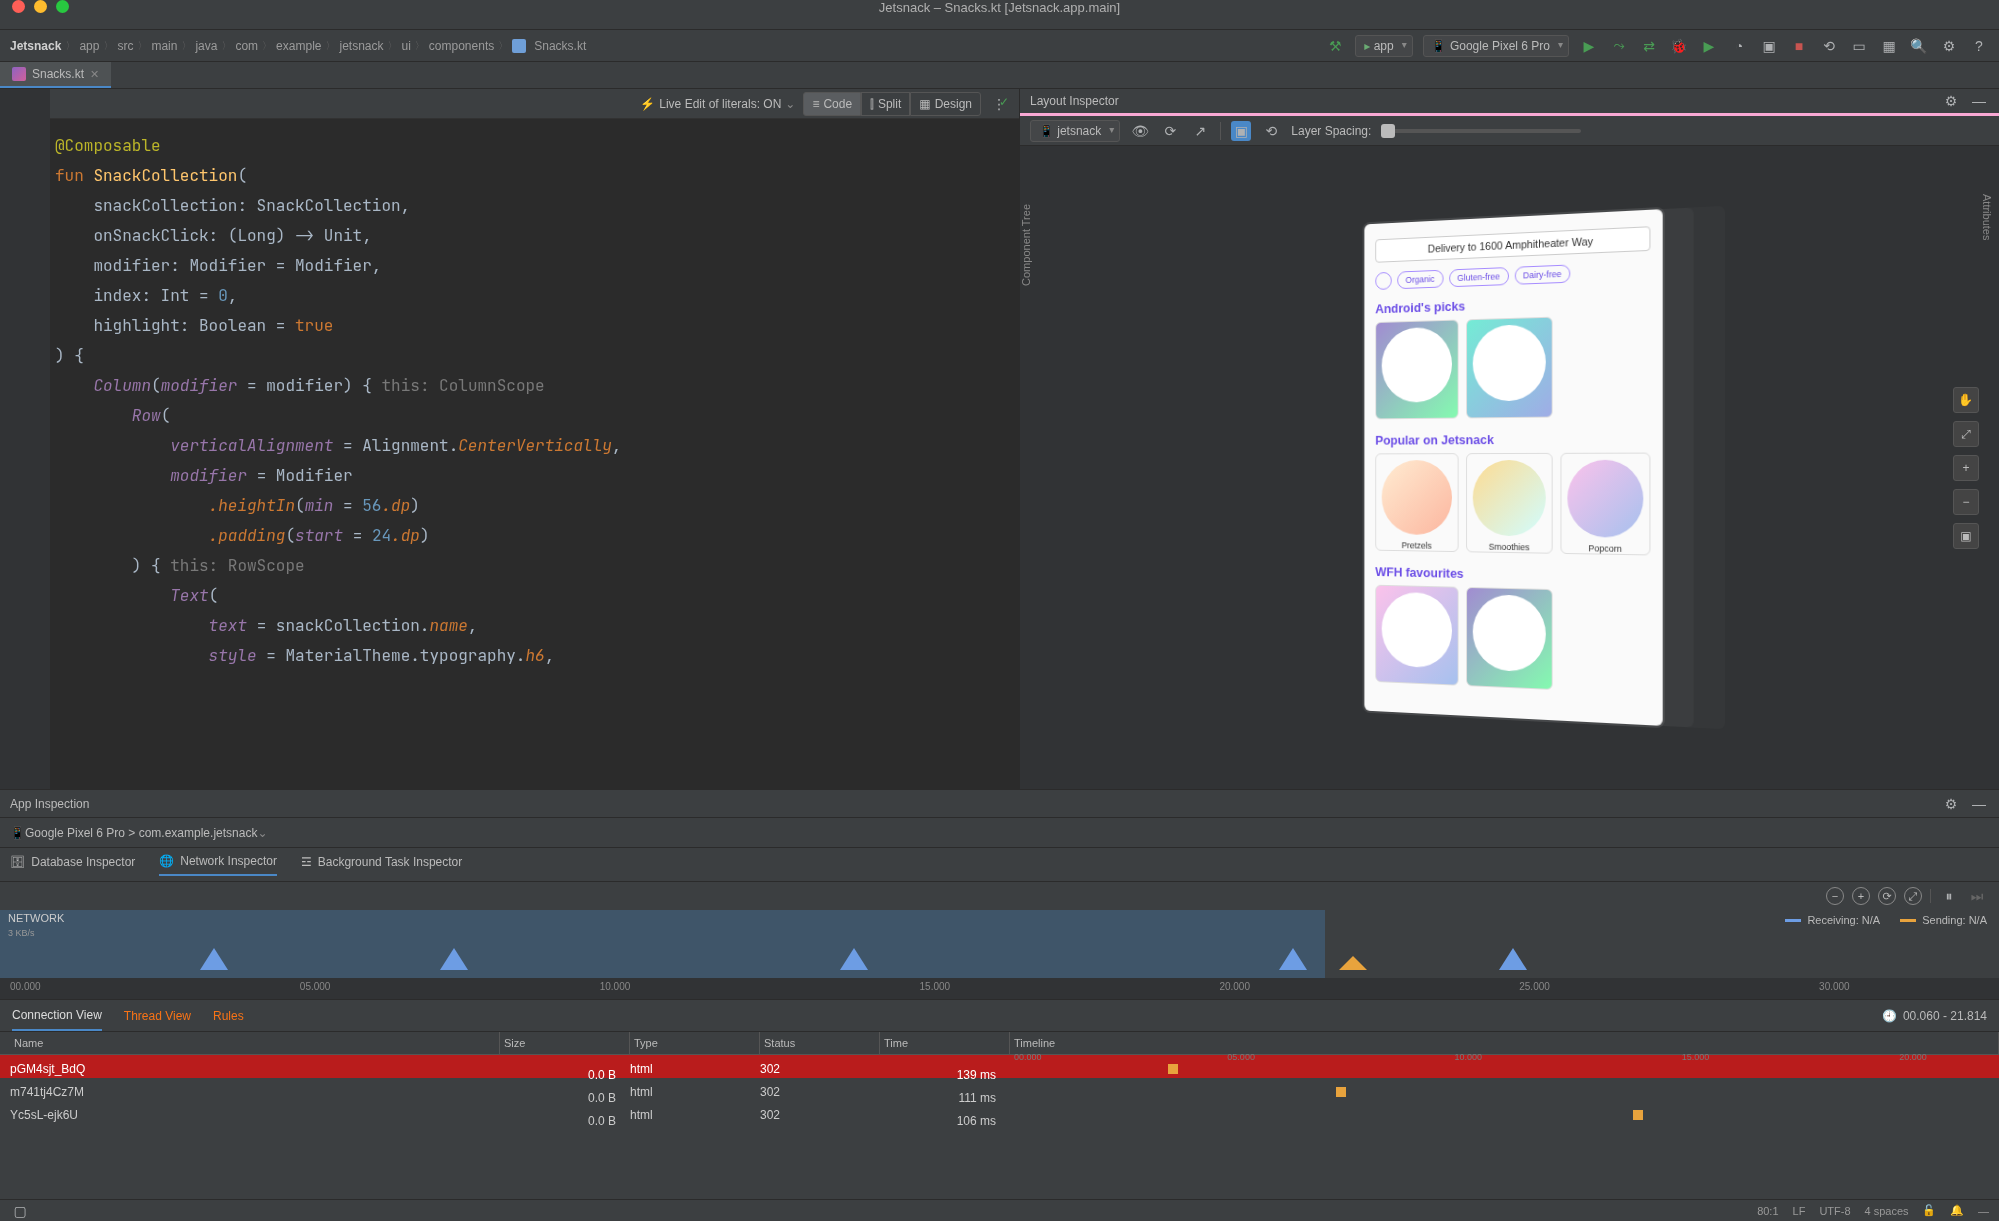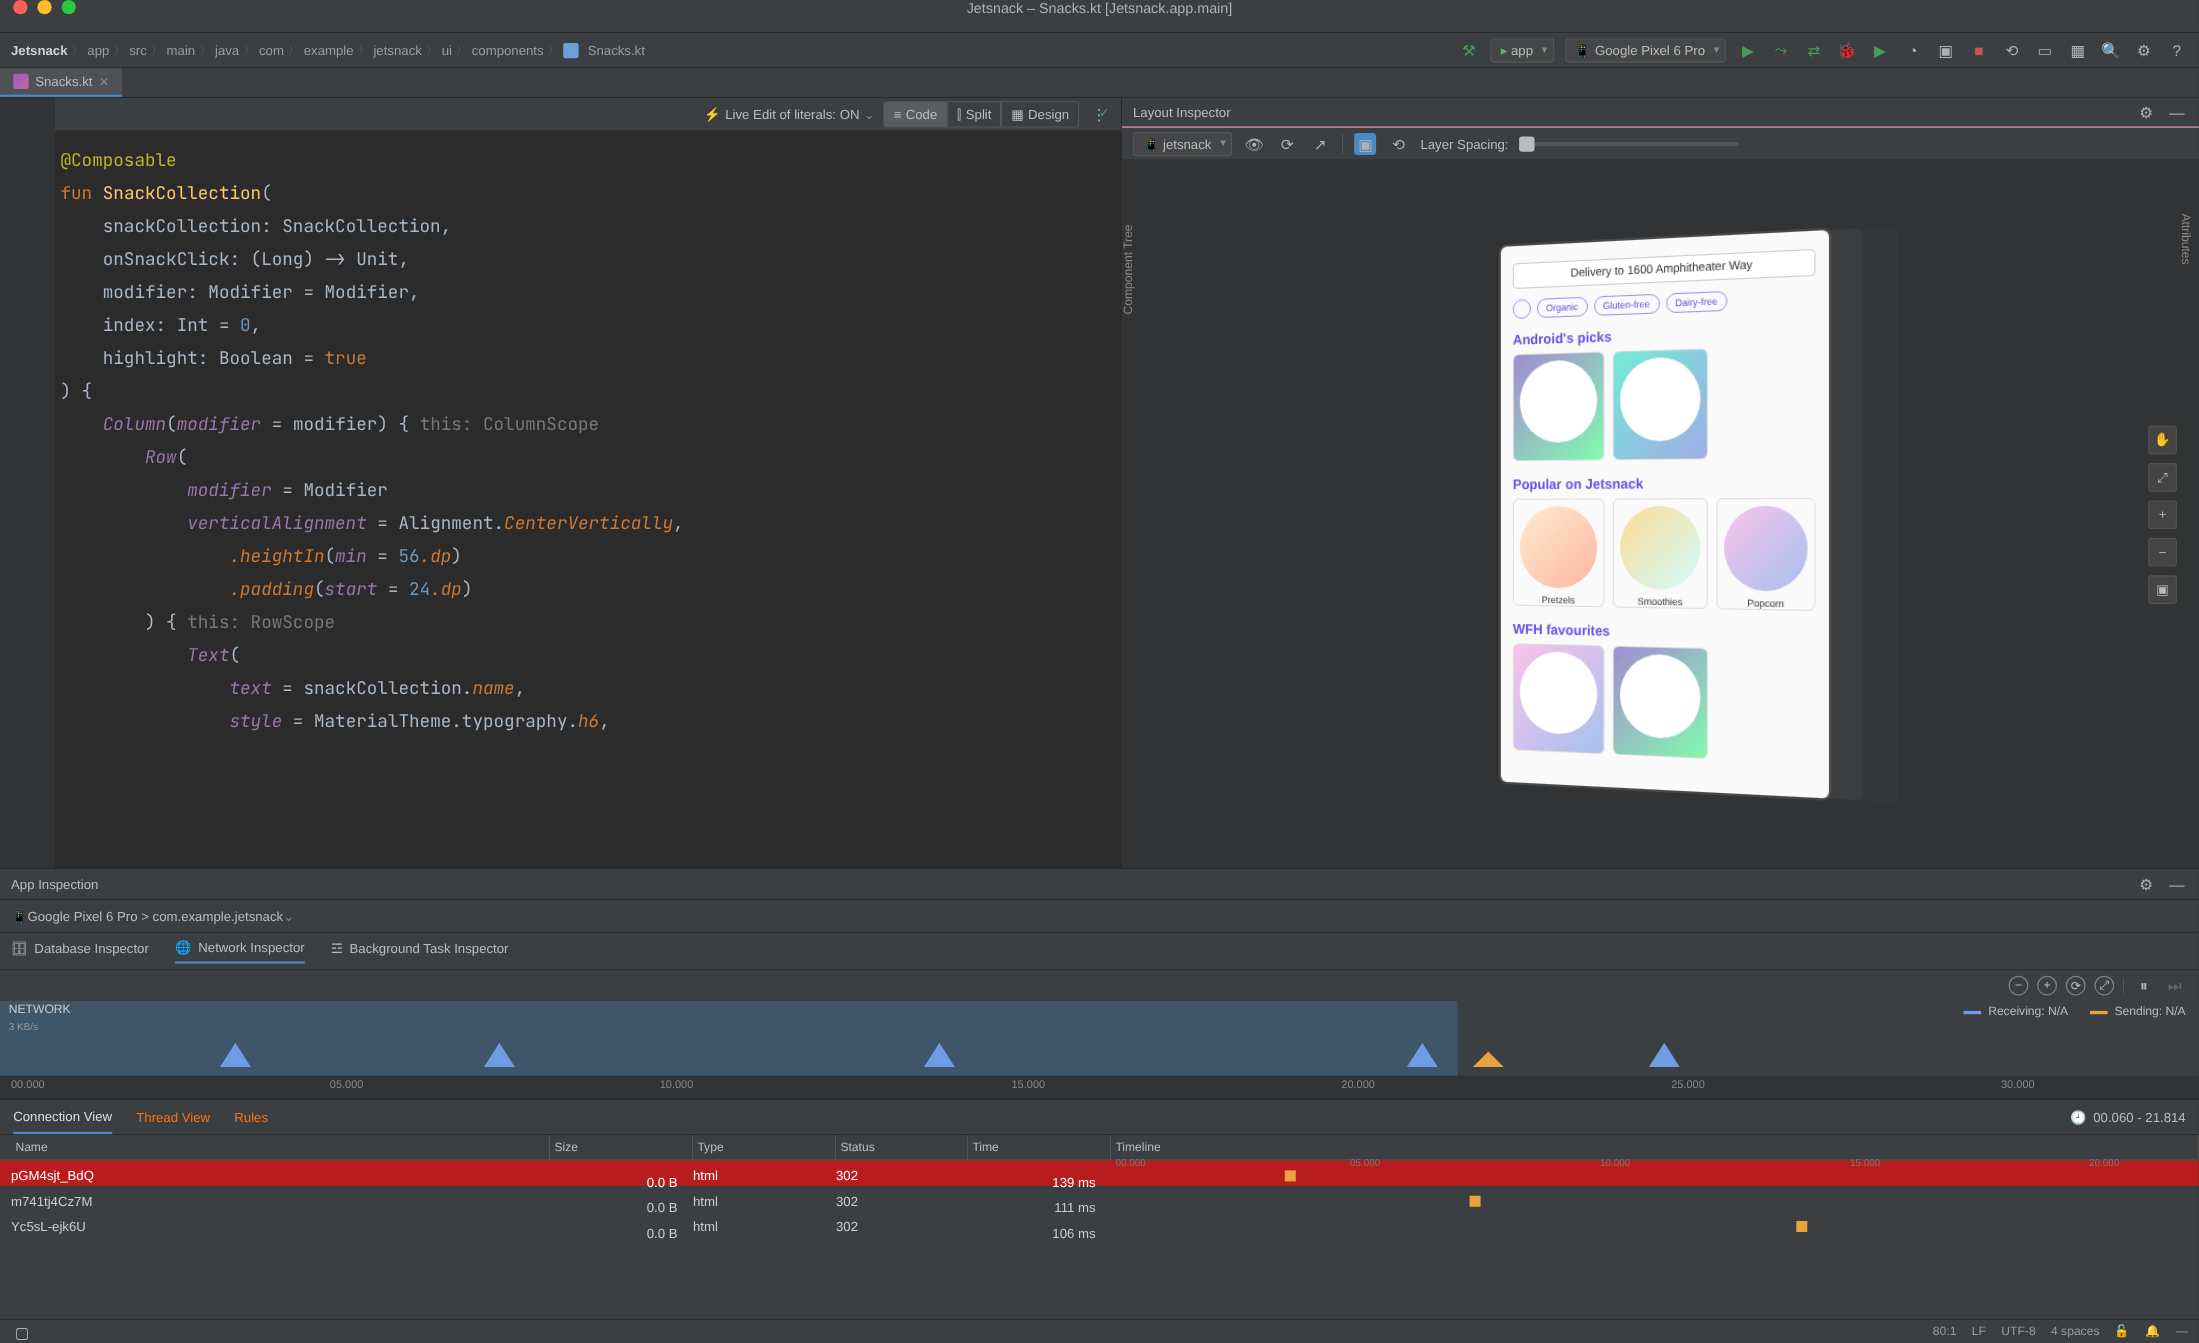--- a/index.html
+++ b/index.html
@@ -194,21 +194,21 @@
   display: flex;
   flex-direction: column;
   border-left: 1px solid #2b2b2b;
 }
 .inspector-header {
   height: 27px;
   padding: 0 10px;
   display: flex;
   align-items: center;
   justify-content: space-between;
-  border-bottom: 1px solid #f9a8d4;
+  border-bottom: 3px solid #f9a8d4;
   gap: 12px;
 }
 .inspector-toolbar {
   height: 30px;
   padding: 0 10px;
   display: flex;
   align-items: center;
   gap: 10px;
   border-bottom: 1px solid #2b2b2b;
 }
@@ -585,22 +585,22 @@
 <div><span class="c-annotation">@Composable</span></div>
 <div><span class="c-keyword">fun</span> <span class="c-funname">SnackCollection</span><span class="c-punct">(</span></div>
 <div>&nbsp;&nbsp;&nbsp;&nbsp;<span class="c-type">snackCollection: SnackCollection</span><span class="c-punct">,</span></div>
 <div>&nbsp;&nbsp;&nbsp;&nbsp;<span class="c-type">onSnackClick: (Long) -&gt; Unit</span><span class="c-punct">,</span></div>
 <div>&nbsp;&nbsp;&nbsp;&nbsp;<span class="c-type">modifier: Modifier = Modifier</span><span class="c-punct">,</span></div>
 <div>&nbsp;&nbsp;&nbsp;&nbsp;<span class="c-type">index: Int = </span><span class="c-num">0</span><span class="c-punct">,</span></div>
 <div>&nbsp;&nbsp;&nbsp;&nbsp;<span class="c-type">highlight: Boolean = </span><span class="c-bool">true</span></div>
 <div><span class="c-punct">) {</span></div>
 <div>&nbsp;&nbsp;&nbsp;&nbsp;<span class="c-param">Column</span><span class="c-punct">(</span><span class="c-purple">modifier</span> <span class="c-op">=</span> <span class="c-type">modifier</span><span class="c-punct">) { </span><span class="c-hint">this: ColumnScope</span></div>
 <div>&nbsp;&nbsp;&nbsp;&nbsp;&nbsp;&nbsp;&nbsp;&nbsp;<span class="c-param">Row</span><span class="c-punct">(</span></div>
+<div>&nbsp;&nbsp;&nbsp;&nbsp;&nbsp;&nbsp;&nbsp;&nbsp;&nbsp;&nbsp;&nbsp;&nbsp;<span class="c-purple">verticalAlignment</span> <span class="c-op">=</span> <span class="c-type">Alignment.</span><span class="c-prop">CenterVertically</span><span class="c-punct">,</span></div>
 <div>&nbsp;&nbsp;&nbsp;&nbsp;&nbsp;&nbsp;&nbsp;&nbsp;&nbsp;&nbsp;&nbsp;&nbsp;<span class="c-purple">modifier</span> <span class="c-op">=</span> <span class="c-type">Modifier</span></div>
-<div>&nbsp;&nbsp;&nbsp;&nbsp;&nbsp;&nbsp;&nbsp;&nbsp;&nbsp;&nbsp;&nbsp;&nbsp;<span class="c-purple">verticalAlignment</span> <span class="c-op">=</span> <span class="c-type">Alignment.</span><span class="c-prop">CenterVertically</span><span class="c-punct">,</span></div>
 <div>&nbsp;&nbsp;&nbsp;&nbsp;&nbsp;&nbsp;&nbsp;&nbsp;&nbsp;&nbsp;&nbsp;&nbsp;&nbsp;&nbsp;&nbsp;&nbsp;<span class="c-prop">.heightIn</span><span class="c-punct">(</span><span class="c-purple">min</span> <span class="c-op">=</span> <span class="c-num">56</span><span class="c-prop">.dp</span><span class="c-punct">)</span></div>
 <div>&nbsp;&nbsp;&nbsp;&nbsp;&nbsp;&nbsp;&nbsp;&nbsp;&nbsp;&nbsp;&nbsp;&nbsp;&nbsp;&nbsp;&nbsp;&nbsp;<span class="c-prop">.padding</span><span class="c-punct">(</span><span class="c-purple">start</span> <span class="c-op">=</span> <span class="c-num">24</span><span class="c-prop">.dp</span><span class="c-punct">)</span></div>
 <div>&nbsp;&nbsp;&nbsp;&nbsp;&nbsp;&nbsp;&nbsp;&nbsp;<span class="c-punct">) { </span><span class="c-hint">this: RowScope</span></div>
 <div>&nbsp;&nbsp;&nbsp;&nbsp;&nbsp;&nbsp;&nbsp;&nbsp;&nbsp;&nbsp;&nbsp;&nbsp;<span class="c-param">Text</span><span class="c-punct">(</span></div>
 <div>&nbsp;&nbsp;&nbsp;&nbsp;&nbsp;&nbsp;&nbsp;&nbsp;&nbsp;&nbsp;&nbsp;&nbsp;&nbsp;&nbsp;&nbsp;&nbsp;<span class="c-purple">text</span> <span class="c-op">=</span> <span class="c-type">snackCollection.</span><span class="c-prop">name</span><span class="c-punct">,</span></div>
 <div>&nbsp;&nbsp;&nbsp;&nbsp;&nbsp;&nbsp;&nbsp;&nbsp;&nbsp;&nbsp;&nbsp;&nbsp;&nbsp;&nbsp;&nbsp;&nbsp;<span class="c-purple">style</span> <span class="c-op">=</span> <span class="c-type">MaterialTheme.typography.</span><span class="c-prop">h6</span><span class="c-punct">,</span></div>
     </div>
   </div>
 
   <div class="inspector-pane">

